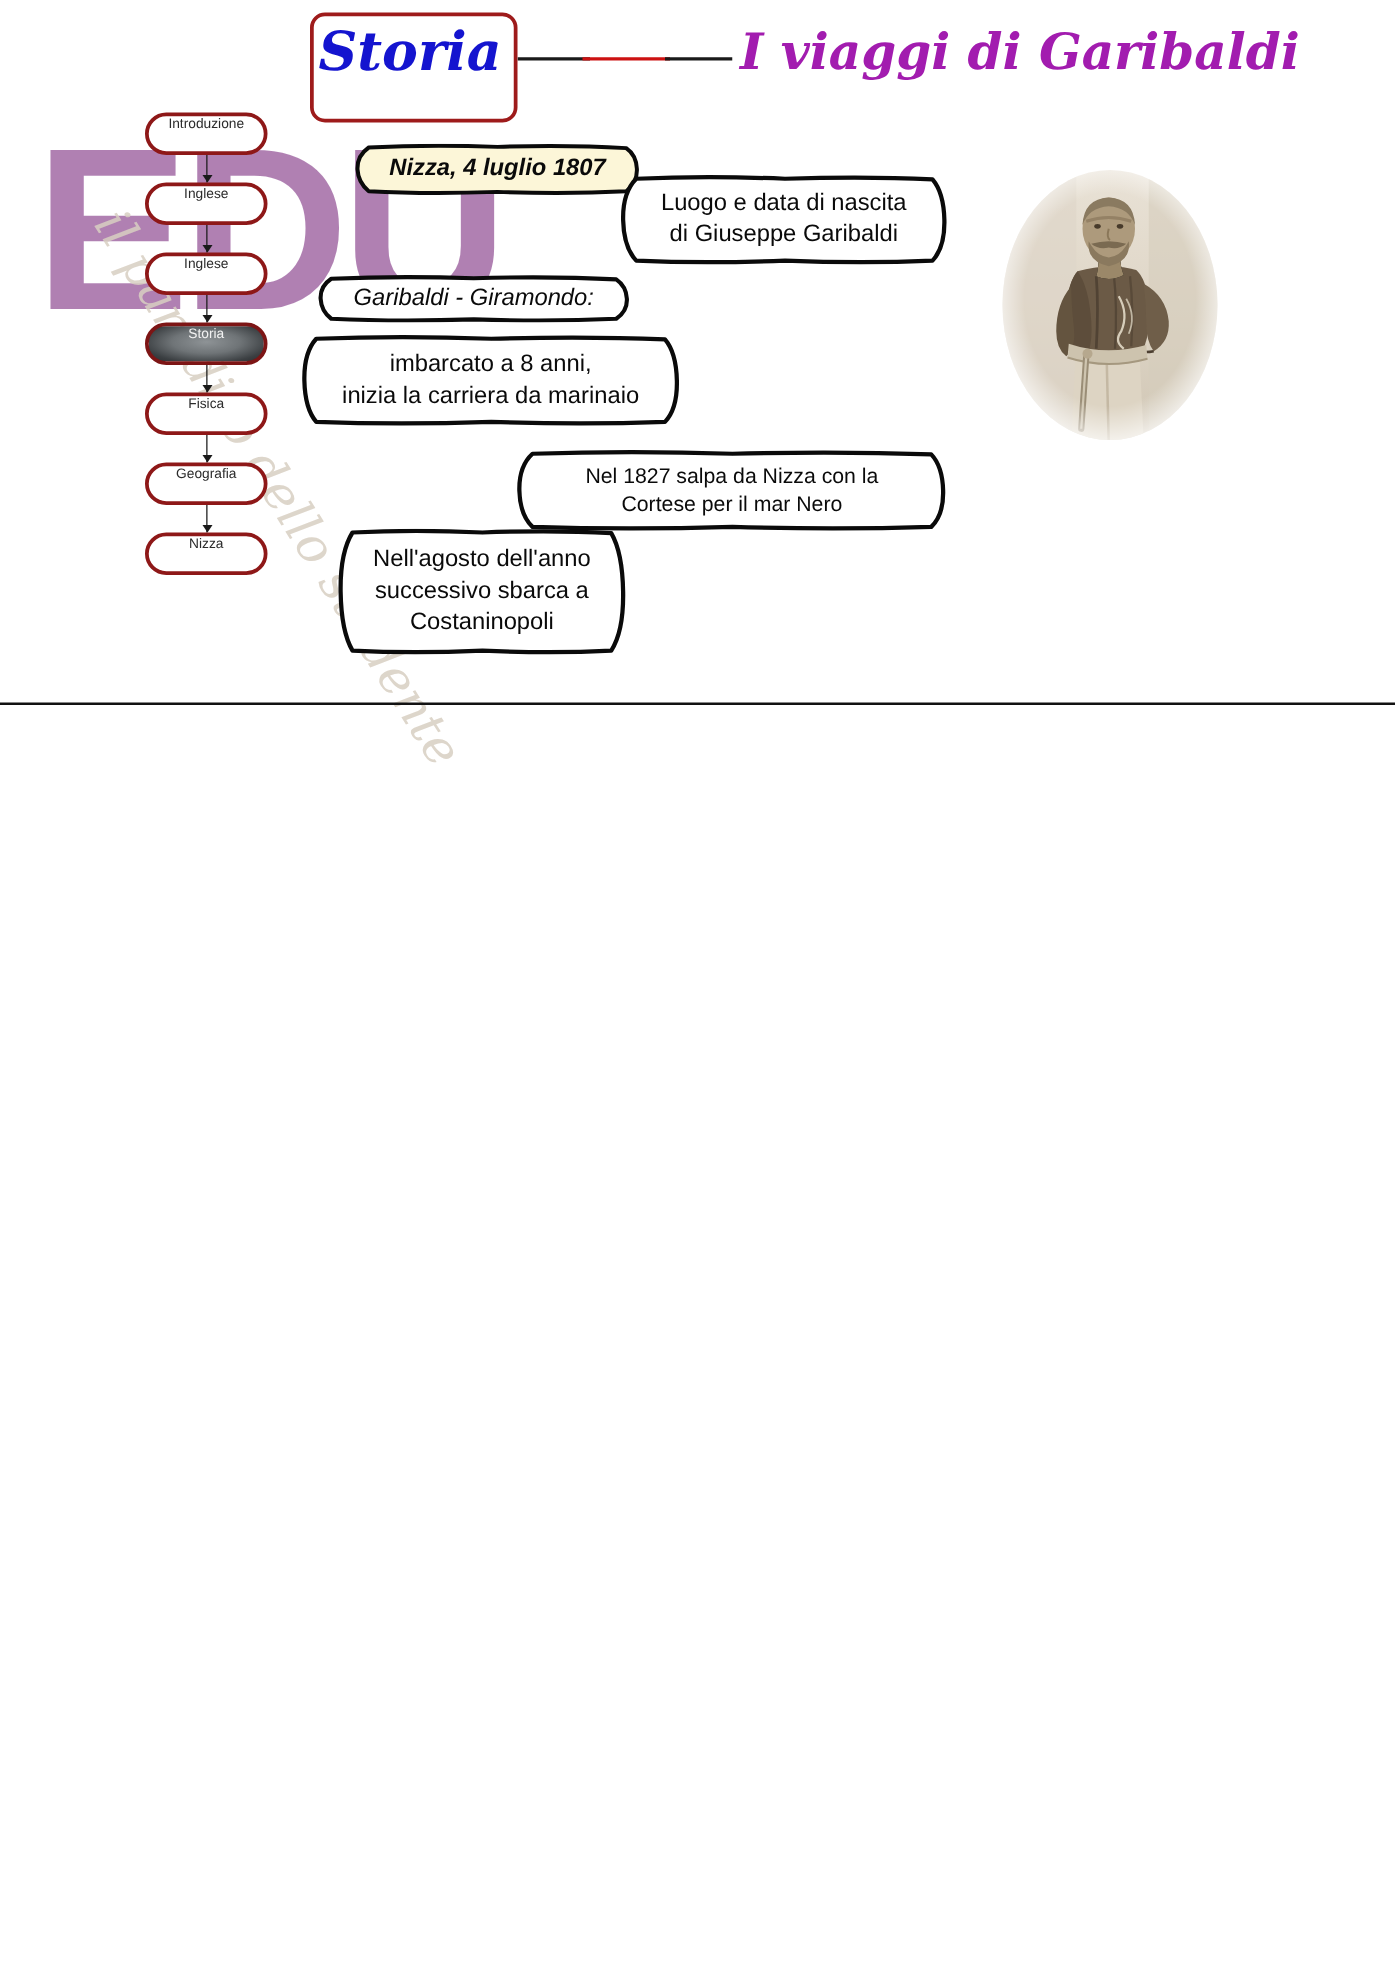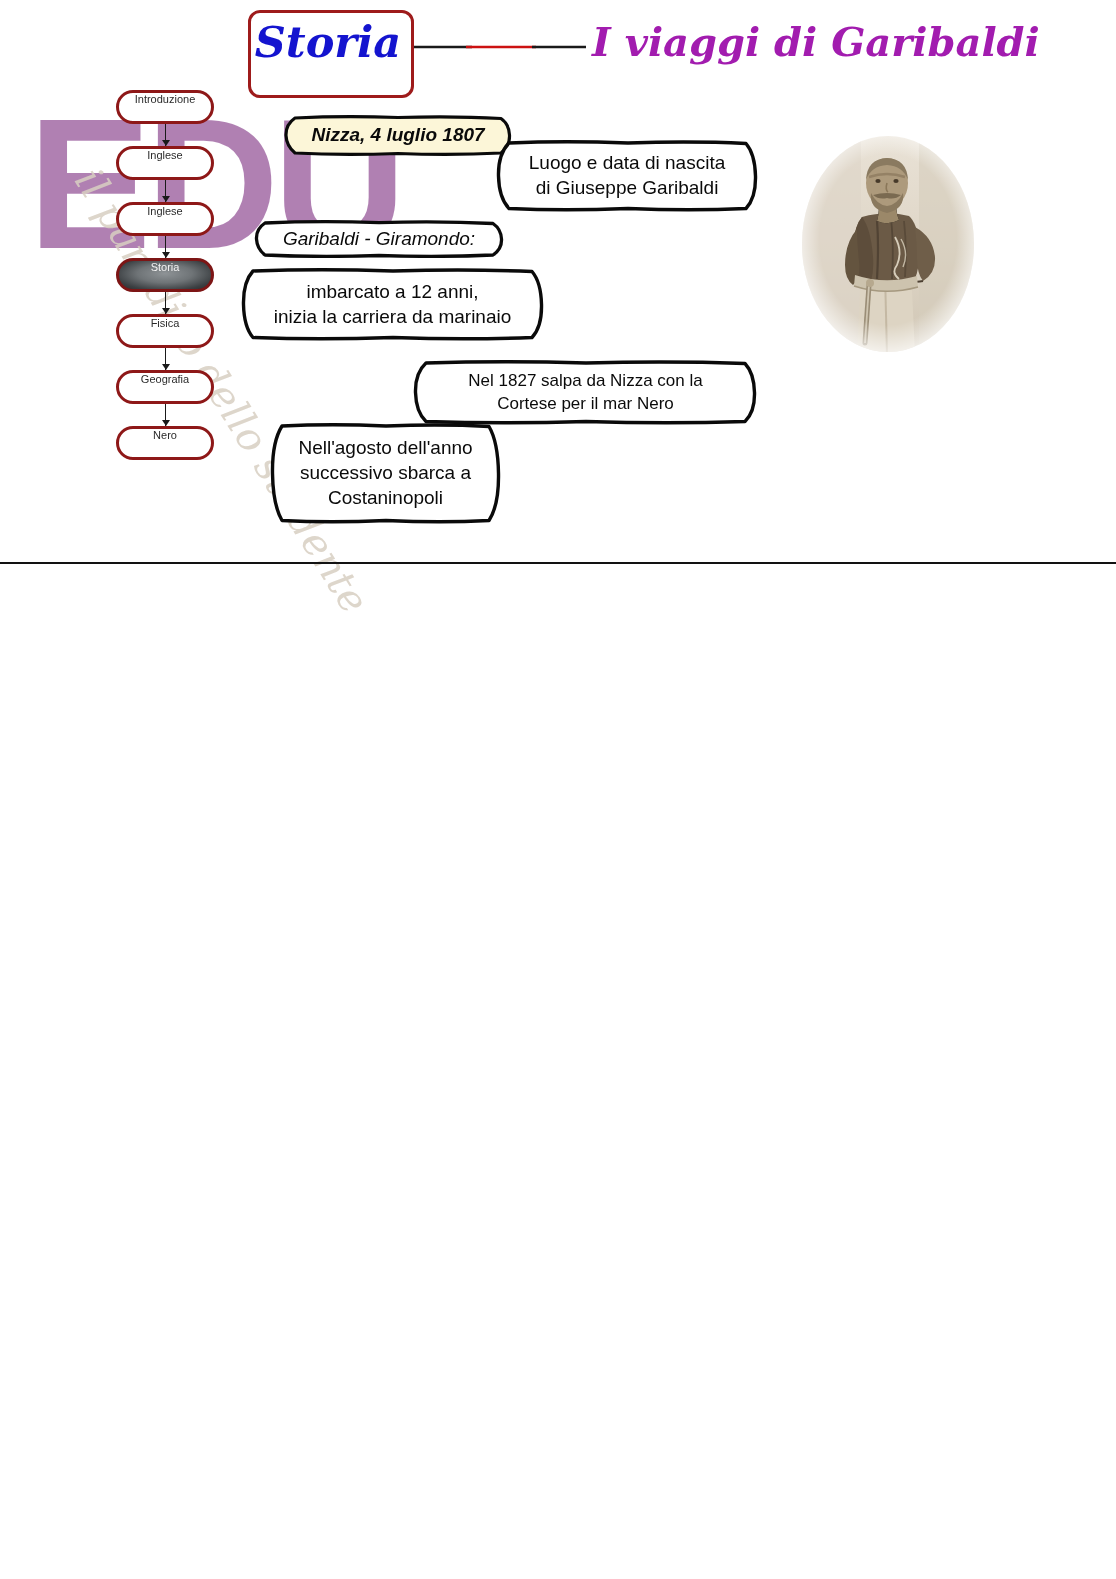--- a/index.html
+++ b/index.html
@@ -300,21 +300,21 @@
       </div>
 
     <div class="nav-item">
       <span>Geografia</span>
     </div>
     <div class="nav-gap">
         <div class="nav-arrow"></div>
       </div>
 
     <div class="nav-item">
-      <span>Nero</span>
+      <span>Nizza</span>
     </div>
   </div>
 
   <div class="callout" id="box-nizza">
     <svg class="sketch" viewBox="0 0 228 41" preserveAspectRatio="none">
       <path class="sketch-fill" d="M11,3 Q60,0.5 114,2.5 Q170,0.8 217,3.5 Q225,9 225.5,20 Q226,31 217,38 Q168,40.5 114,38.5 Q58,40.5 11,38 Q2.5,31 2,20.5 Q1.6,9.5 11,3 Z" stroke="#0a0a0a" stroke-width="3.2" stroke-linejoin="round"></path>
     </svg>
     <span class="txt">Nizza, 4 luglio 1807</span>
   </div>
 
@@ -330,21 +330,21 @@
       <path fill="#ffffff" d="M13,3 Q70,0.5 132,3 Q196,0.8 250,3.5 Q259,14 259.5,36 Q260,58 250,68.5 Q194,71 132,68.5 Q68,71 13,68.5 Q3,58 2.5,36 Q2,14 13,3 Z" stroke="#0a0a0a" stroke-width="3.4" stroke-linejoin="round"></path>
     </svg>
     <span class="txt">Luogo e data di nascita
 di Giuseppe Garibaldi</span>
   </div>
 
   <div class="callout" id="box-imbarcato">
     <svg class="sketch" viewBox="0 0 303 73" preserveAspectRatio="none">
       <path fill="#ffffff" d="M12,3 Q80,0.5 152,3 Q226,0.8 291,3.5 Q300,14 300.5,36.5 Q301,59 291,69.5 Q224,72 152,69.5 Q78,72 12,69.5 Q3,59 2.5,36.5 Q2,14 12,3 Z" stroke="#0a0a0a" stroke-width="3.4" stroke-linejoin="round"></path>
     </svg>
-    <span class="txt">imbarcato a 12 anni,
+    <span class="txt">imbarcato a 8 anni,
 inizia la carriera da marinaio</span>
   </div>
 
   <div class="callout" id="box-1827">
     <svg class="sketch" viewBox="0 0 345 65" preserveAspectRatio="none">
       <path fill="#ffffff" d="M13,3 Q92,0.5 173,3 Q256,0.8 332,3.5 Q341,13 341.5,32.5 Q342,52 332,61.5 Q254,64 173,61.5 Q90,64 13,61.5 Q3,52 2.5,32.5 Q2,13 13,3 Z" stroke="#0a0a0a" stroke-width="3.4" stroke-linejoin="round"></path>
     </svg>
     <span class="txt">Nel 1827 salpa da Nizza con la
 Cortese per il mar Nero</span>
   </div>

